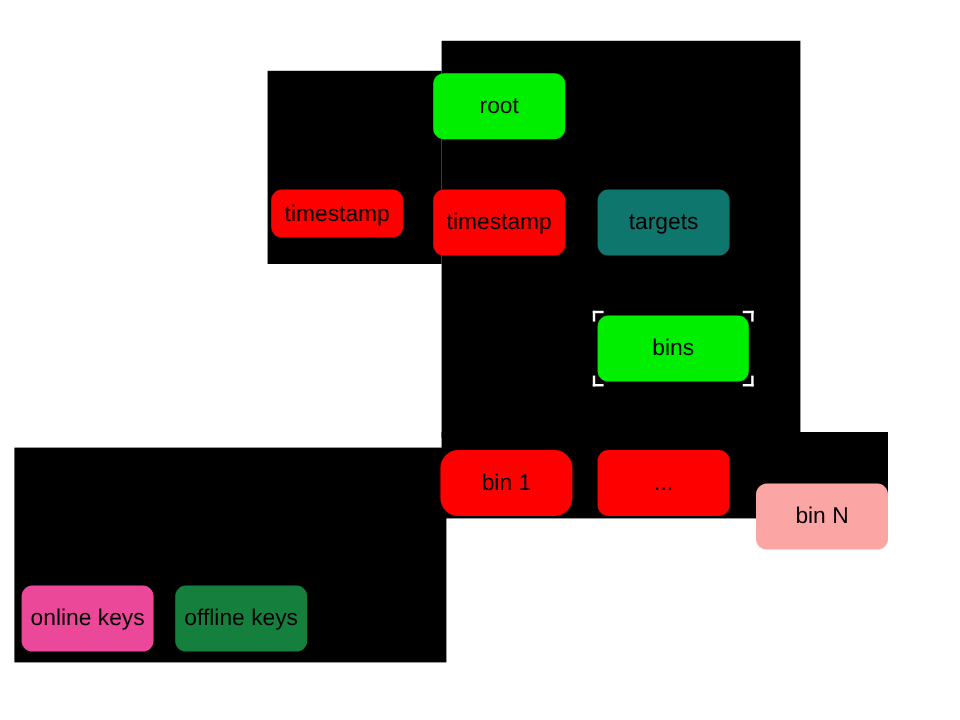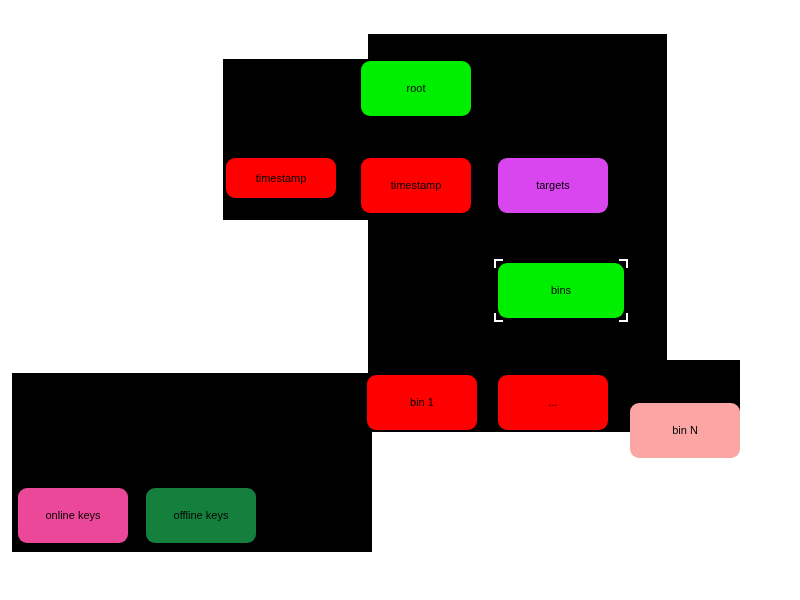--- a/index.html
+++ b/index.html
@@ -20,21 +20,21 @@
     position: absolute;
     background: #000000;
   }
   .node {
     position: absolute;
     border-radius: 9px;
     display: flex;
     align-items: center;
     justify-content: center;
     color: #000000;
-    font-size: 11px;
+    font-size: 19px;
     font-weight: 400;
     line-height: 1;
     text-align: center;
     box-sizing: border-box;
     user-select: none;
   }
   .node.green { background: #00ee00; }
   .node.red   { background: #fe0000; }
 
   
@@ -83,29 +83,29 @@
     <div class="panel" style="left: 12px; top: 373px; width: 360px; height: 179px; background: rgb(0, 0, 0);"></div>
     <div class="node green" style="left: 361px; top: 61px; width: 110px; height: 55px; background: rgb(0, 238, 0); color: rgb(0, 0, 0);">
       <span class="label">root</span>
     </div>
     <div class="node red" style="left: 226px; top: 158px; width: 110px; height: 40px; background: rgb(254, 0, 0); color: rgb(0, 0, 0);">
       <span class="label">timestamp</span>
     </div>
     <div class="node red" style="left: 361px; top: 158px; width: 110px; height: 55px; background: rgb(254, 0, 0); color: rgb(0, 0, 0);">
       <span class="label">timestamp</span>
     </div>
-    <div class="node green" style="left: 498px; top: 158px; width: 110px; height: 55px; background: #d946ef; color: rgb(0, 0, 0);">
+    <div class="node green" style="left: 498px; top: 158px; width: 110px; height: 55px; background: #0f766e; color: rgb(0, 0, 0);">
       <span class="label">targets</span>
     </div>
     <div class="node green selected" style="left: 498px; top: 263px; width: 126px; height: 55px; background: rgb(0, 238, 0); color: rgb(0, 0, 0);">
       <span class="handle-l"></span>
       <span class="handle-r"></span>
       <span class="label">bins</span>
     </div>
-    <div class="node red" style="left: 367px; top: 375px; width: 110px; height: 55px; background: rgb(254, 0, 0); color: rgb(0, 0, 0);">
+    <div class="node red" style="left: 367px; top: 375px; width: 110px; height: 55px; background: rgb(254, 0, 0); color: rgb(0, 0, 0); border-radius: 15px;">
       <span class="label">bin 1</span>
     </div>
     <div class="node red" style="left: 498px; top: 375px; width: 110px; height: 55px; background: rgb(254, 0, 0); color: rgb(0, 0, 0);">
       <span class="label">...</span>
     </div>
     <div class="node red" style="left: 630px; top: 375px; width: 110px; height: 55px; background: #fca5a5; color: rgb(0, 0, 0); margin-top: 28px;">
       <span class="label">bin N</span>
     </div>
     <div class="node red" style="left: 18px; top: 488px; width: 110px; height: 55px; background: #ec4899; color: rgb(0, 0, 0);">
       <span class="label">online keys</span>

